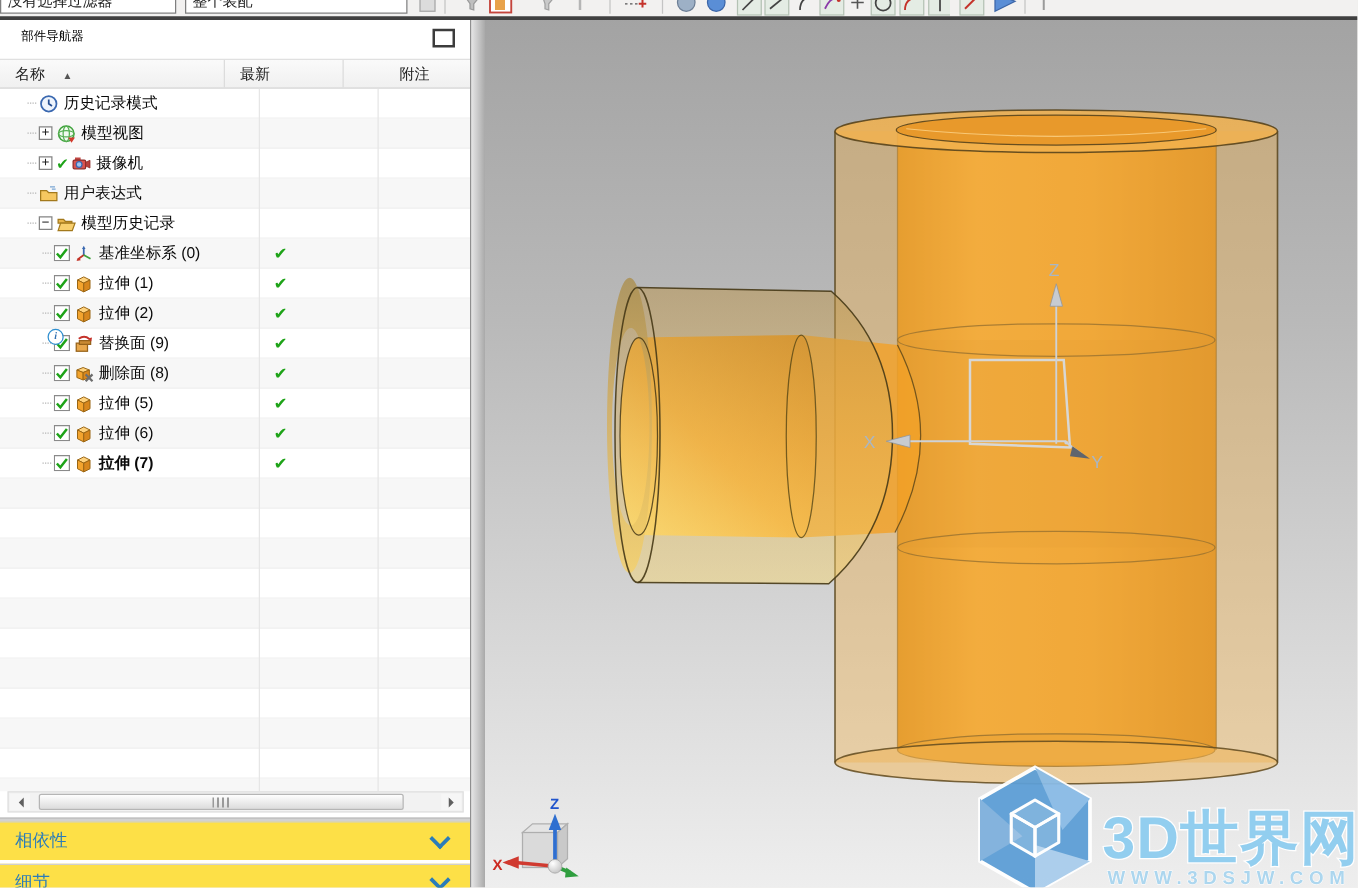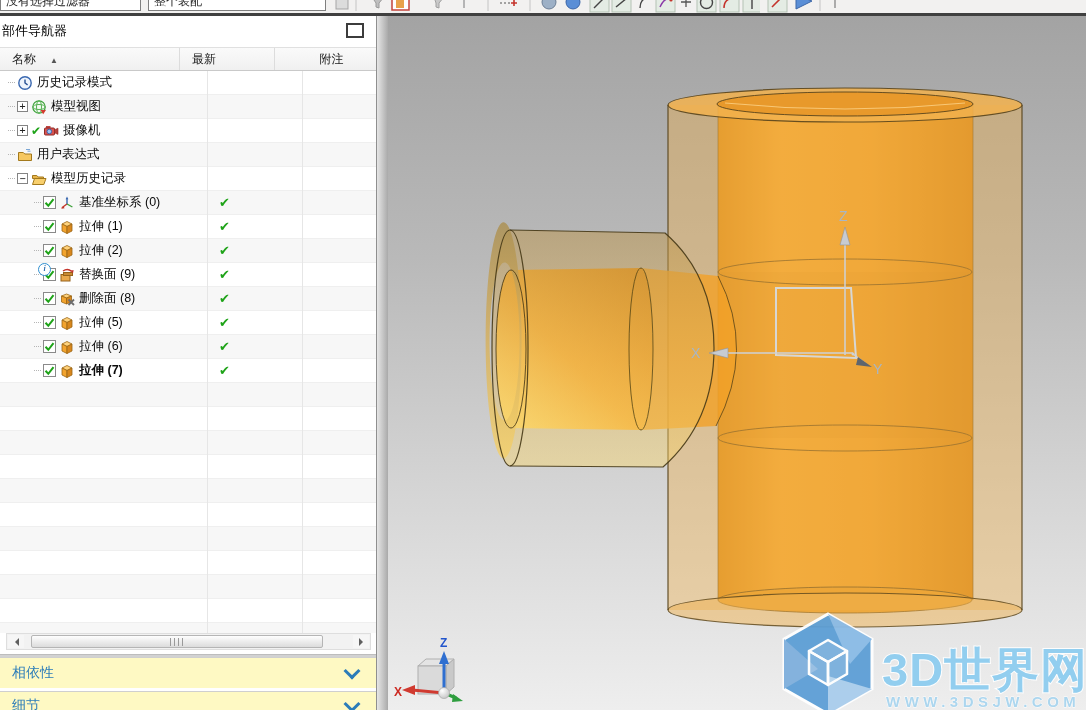--- a/index.html
+++ b/index.html
@@ -14,35 +14,35 @@
     border-bottom:3px solid #404040;overflow:hidden;z-index:5;}
   .combo{position:absolute;top:-10px;height:21px;background:#fff;border:1px solid #7f7f7f;
     font-size:12px;line-height:20px;padding:0 5px;box-sizing:border-box;color:#222;white-space:nowrap;overflow:hidden;}
   .combo1{left:0;width:141px;}
   .combo2{left:148px;width:178px;}
   .tb-icons{position:absolute;left:0;top:-9px;}
   
   .panel{position:absolute;left:0;top:14px;width:377px;height:696px;background:#fff;
     border-right:1px solid #8f8f8f;box-sizing:border-box;z-index:4;}
   .panel-title{position:absolute;left:0;top:0;width:100%;height:33px;background:#fff;}
-  .panel-title .t{position:absolute;left:2px;top:8px;font-size:13px;color:#000;}
+  .panel-title .t{position:absolute;left:17px;top:8px;font-size:10px;color:#000;}
   .win-btn{position:absolute;right:12px;top:9px;width:14px;height:11px;border:2px solid #3c3c3c;background:#fff;}
   .grid-header{position:absolute;left:0;top:33px;width:100%;height:24px;
     background:linear-gradient(#fafafa,#f0f0f0);border-top:1px solid #e0e0e0;border-bottom:1px solid #c9c9c9;
     display:flex;box-sizing:border-box;font-size:12px;color:#222;}
   .gh-cell{line-height:22px;padding-left:12px;box-sizing:border-box;border-right:1px solid #dcdcdc;}
   .gh-name{width:180px;}
   .gh-latest{width:95px;}
   .gh-note{flex:1;border-right:none;text-align:center;}
   .sort-arrow{display:inline-block;margin-left:14px;font-size:8px;color:#555;}
   .tree-wrap{position:absolute;left:0;top:57px;width:100%;height:562px;overflow:hidden;background:#fff;}
   .vline{position:absolute;top:0;bottom:0;width:1px;background:#e6e6e6;z-index:2;}
   .trow{display:flex;height:24px;box-sizing:border-box;border-bottom:1px solid #efefef;align-items:center;position:relative;}
   .trow.stripe{background:#f7f7f7;}
-  .c-name{width:207px;display:flex;align-items:center;box-sizing:border-box;padding-left:8px;height:100%;}
+  .c-name{width:207px;display:flex;align-items:center;box-sizing:border-box;padding-left:22px;height:100%;}
   .c-latest{width:95px;padding-left:12px;box-sizing:border-box;color:#1ea318;font-weight:bold;font-size:13px;}
   .c-note{flex:1;}
   .trow.child .c-name{padding-left:34px;}
   .stub{display:inline-block;width:7px;height:0;border-top:1px dotted #b5b5b5;margin-right:2px;flex:none;}
   .expander{display:inline-flex;align-items:center;justify-content:center;width:11px;height:11px;
     border:1px solid #848484;background:#fff;font-size:10px;line-height:9px;color:#222;margin-right:3px;flex:none;box-sizing:border-box;font-family:"DejaVu Sans Mono",monospace;}
   .chk{position:relative;width:13px;height:13px;margin-right:3px;flex:none;}
   .info-badge{position:absolute;left:-5px;top:-5px;width:11px;height:11px;border-radius:50%;
     background:#fff;border:1px solid #2f8fd0;color:#2f6fb0;font-size:8px;line-height:10px;text-align:center;
     font-family:"Liberation Serif",serif;font-style:italic;font-weight:bold;z-index:3;}
@@ -56,21 +56,21 @@
   .sb-btn{position:absolute;top:1px;width:16px;height:13px;background:#f6f6f6;display:flex;align-items:center;justify-content:center;}
   .sb-left{left:1px;} .sb-right{right:1px;}
   .tri-l{width:0;height:0;border:4px solid transparent;border-right-color:#606060;margin-right:3px;}
   .tri-r{width:0;height:0;border:4px solid transparent;border-left-color:#606060;margin-left:3px;}
   .sb-thumb{position:absolute;left:24px;top:1px;width:292px;height:13px;border:1px solid #b5b5b5;border-radius:2px;
     background:linear-gradient(#fefefe,#dcdcdc);box-sizing:border-box;}
   .sb-grip{position:absolute;left:50%;top:2px;margin-left:-7px;width:14px;height:8px;
     background:repeating-linear-gradient(90deg,#9a9a9a 0 1px,transparent 1px 4px);}
   
   .panel-sash{position:absolute;left:0;top:640px;width:100%;height:3px;background:#d2d2d2;border-top:1px solid #bdbdbd;border-bottom:1px solid #efefef;}
-  .section{position:absolute;left:0;width:100%;height:30px;background:#fef9c3;border-top:1px solid #cfcfcf;}
+  .section{position:absolute;left:0;width:100%;height:30px;background:#fde047;border-top:1px solid #cfcfcf;}
   .sec-dep{top:643px;}
   .sec-det{top:677px;height:19px;}
   .section .s-lbl{position:absolute;left:12px;top:6px;font-size:14px;color:#2b7cb9;}
   .chev{position:absolute;right:18px;top:7px;width:9px;height:9px;border-right:3px solid #2b7cb9;border-bottom:3px solid #2b7cb9;transform:rotate(45deg);}
   .sec-det .s-lbl{top:5px;}
   .sec-det .chev{top:6px;}
   
   .v-sash{position:absolute;left:377px;top:14px;width:11px;height:696px;
     background:linear-gradient(90deg,#e6e6e6,#c2c2c2 60%,#a9a9a9);z-index:3;}
   

